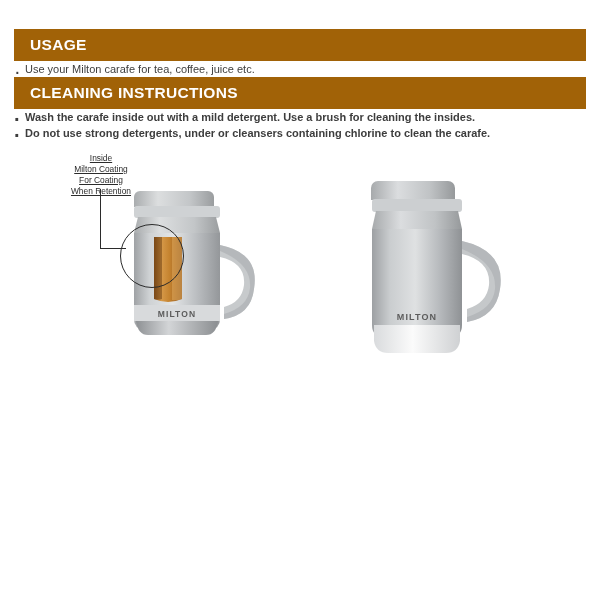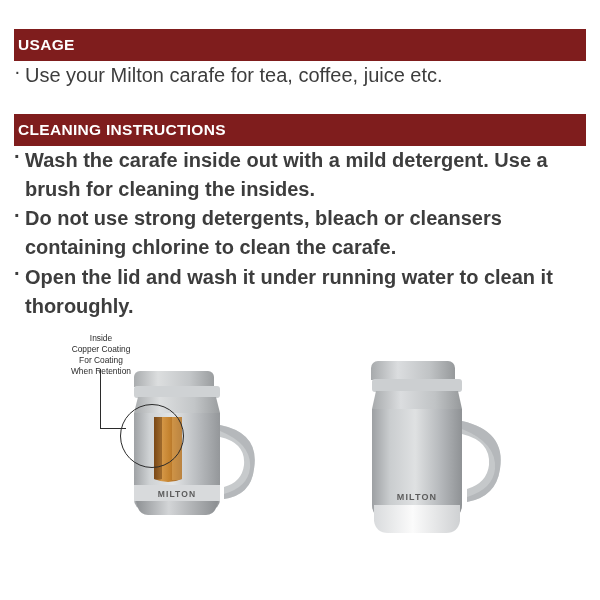--- a/index.html
+++ b/index.html
@@ -15,44 +15,43 @@
     overflow: hidden;
   }
   .page {
     position: relative;
     width: 600px;
     height: 600px;
     box-sizing: border-box;
     padding: 0 14px;
   }
   .section-header {
-    background: #7f1d1d;
+    background: #a16207;
     color: #ffffff;
     font-size: 15.5px;
     font-weight: bold;
     letter-spacing: 0.3px;
-    padding: 7px 0 7px 4px;
+    padding: 7px 0 7px 16px;
     margin: 0;
     line-height: 1.15;
   }
   .section-header.usage {
     margin-top: 29px;
   }
   .section-header.cleaning {
-    margin-top: 24px;
   }
   ul.bullets {
     list-style: none;
     margin: 0;
     padding: 0;
   }
   ul.bullets li {
     position: relative;
     padding-left: 11px;
-    font-size: 20px;
+    font-size: 11px;
     line-height: 1.46;
     color: #3d3d3d;
   }
   ul.bullets li::before {
     content: "\00B7";
     position: absolute;
     left: 0;
     top: -0.08em;
     font-size: 20px;
     line-height: 1.25;
@@ -73,20 +72,21 @@
   
   .callout {
     position: absolute;
     left: 44px;
     top: 2px;
     width: 86px;
     text-align: center;
     font-size: 8.4px;
     line-height: 1.32;
     color: #2b2b2b;
+    text-decoration: underline;
   }
   .callout-line {
     position: absolute;
     left: 86px;
     top: 38px;
     width: 1px;
     height: 60px;
     background: #2b2b2b;
   }
   .callout-line2 {
@@ -124,29 +124,28 @@
   <div class="section-header usage">USAGE</div>
 
   <ul class="bullets usage-list">
     <li>Use your Milton carafe for tea, coffee,  juice etc.</li>
   </ul>
 
   <div class="section-header cleaning">CLEANING INSTRUCTIONS</div>
 
   <ul class="bullets cleaning-list">
     <li>Wash the carafe inside out with a mild detergent. Use a brush for cleaning the insides.</li>
-    <li>Do not use strong detergents, bleach or cleansers containing chlorine to clean the carafe.</li>
-    <li>Open the lid and wash it under running water to clean it thoroughly.</li>
+    <li>Do not use strong detergents, under or cleansers containing chlorine to clean the carafe.</li>
   </ul>
 
   <div class="images">
 
     <div class="callout">
       <div>Inside</div>
-      <div>Copper Coating</div>
+      <div>Milton Coating</div>
       <div>For Coating</div>
       <div>When Retention</div>
     </div>
     <div class="callout-line"></div>
     <div class="callout-line2"></div>
     <div class="callout-circle"></div>
 
     <svg class="carafe carafe-left" width="180" height="200" viewBox="0 0 180 200">
       <defs>
         <linearGradient id="bodyG" x1="0" y1="0" x2="1" y2="0">

